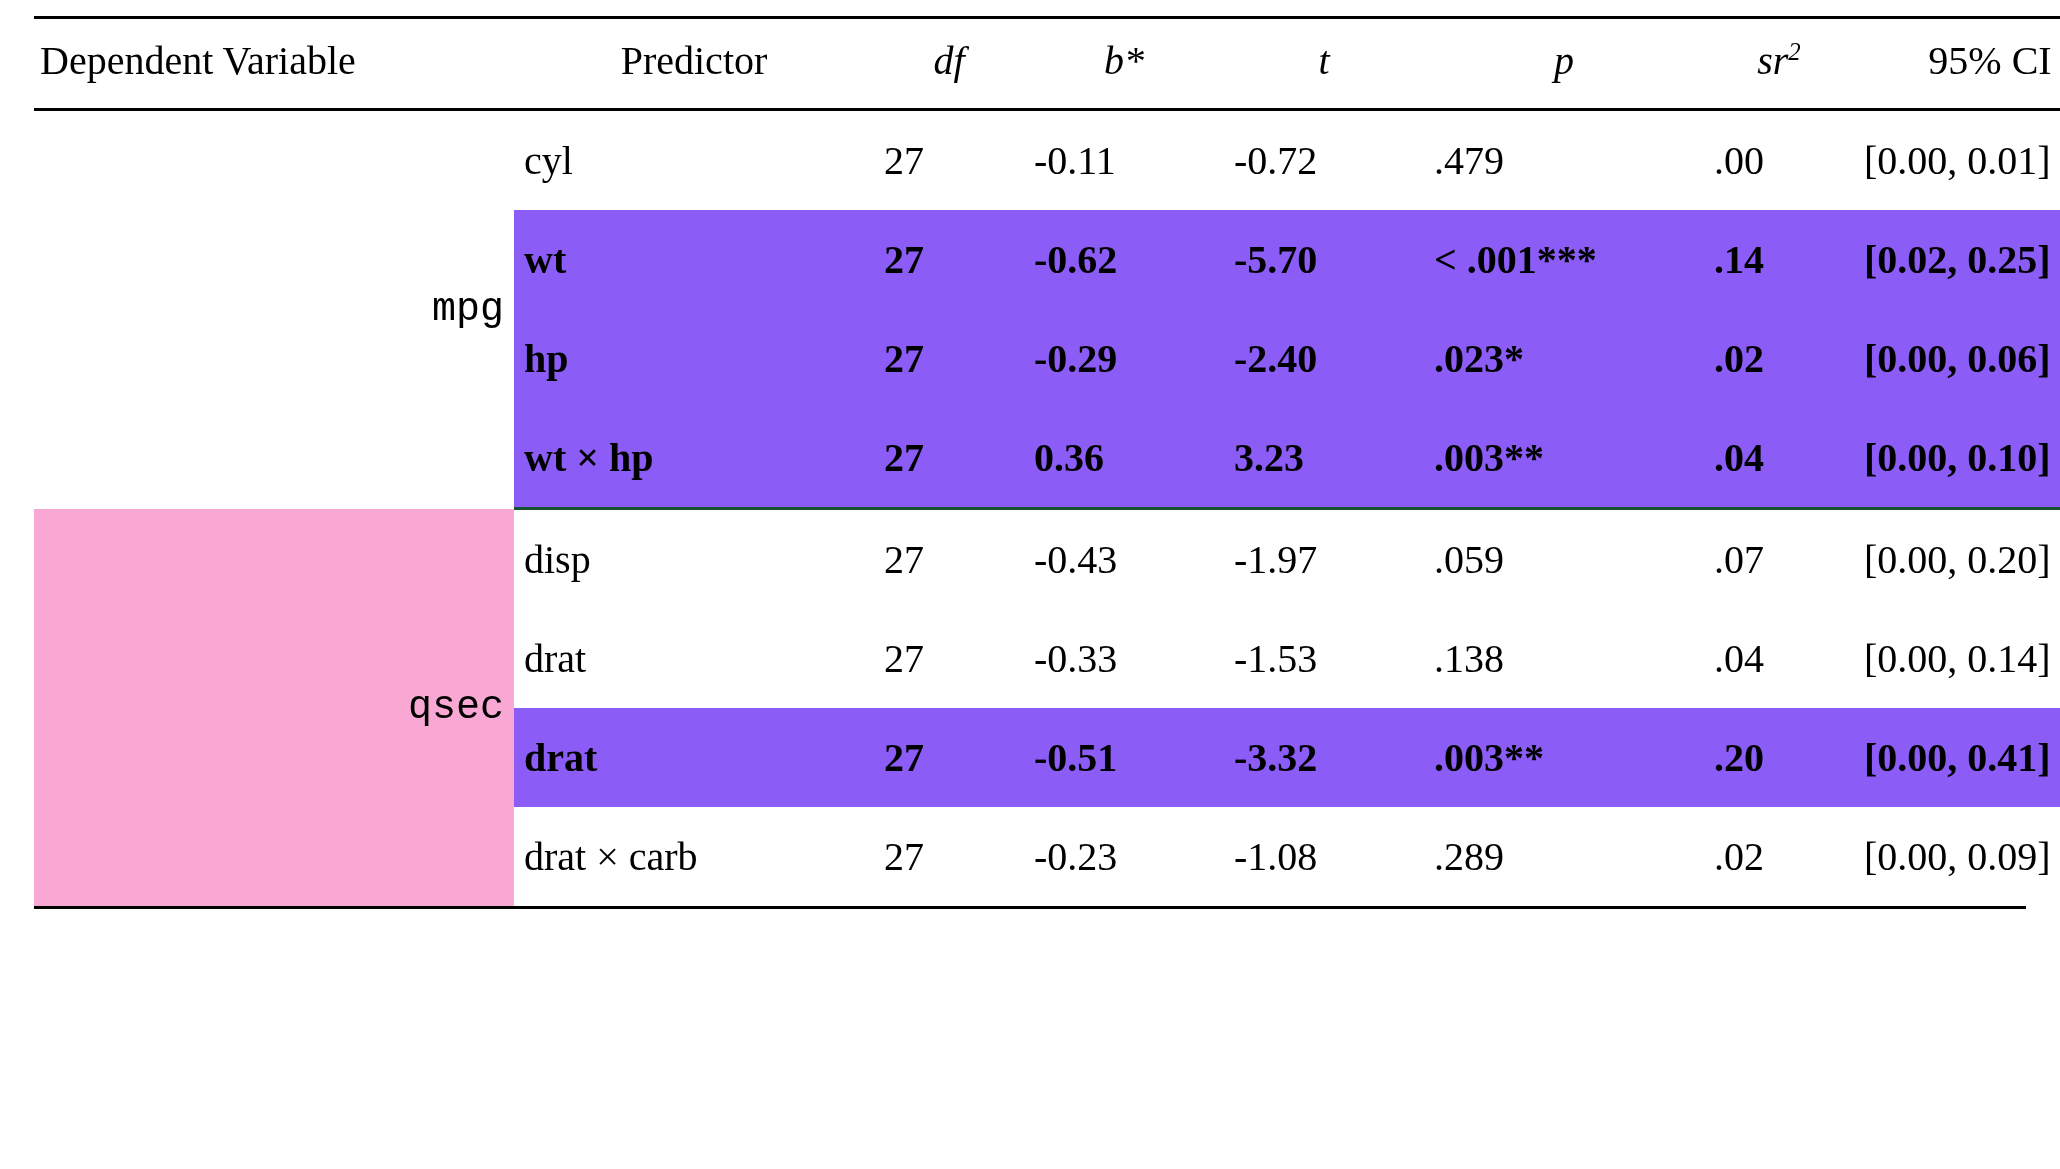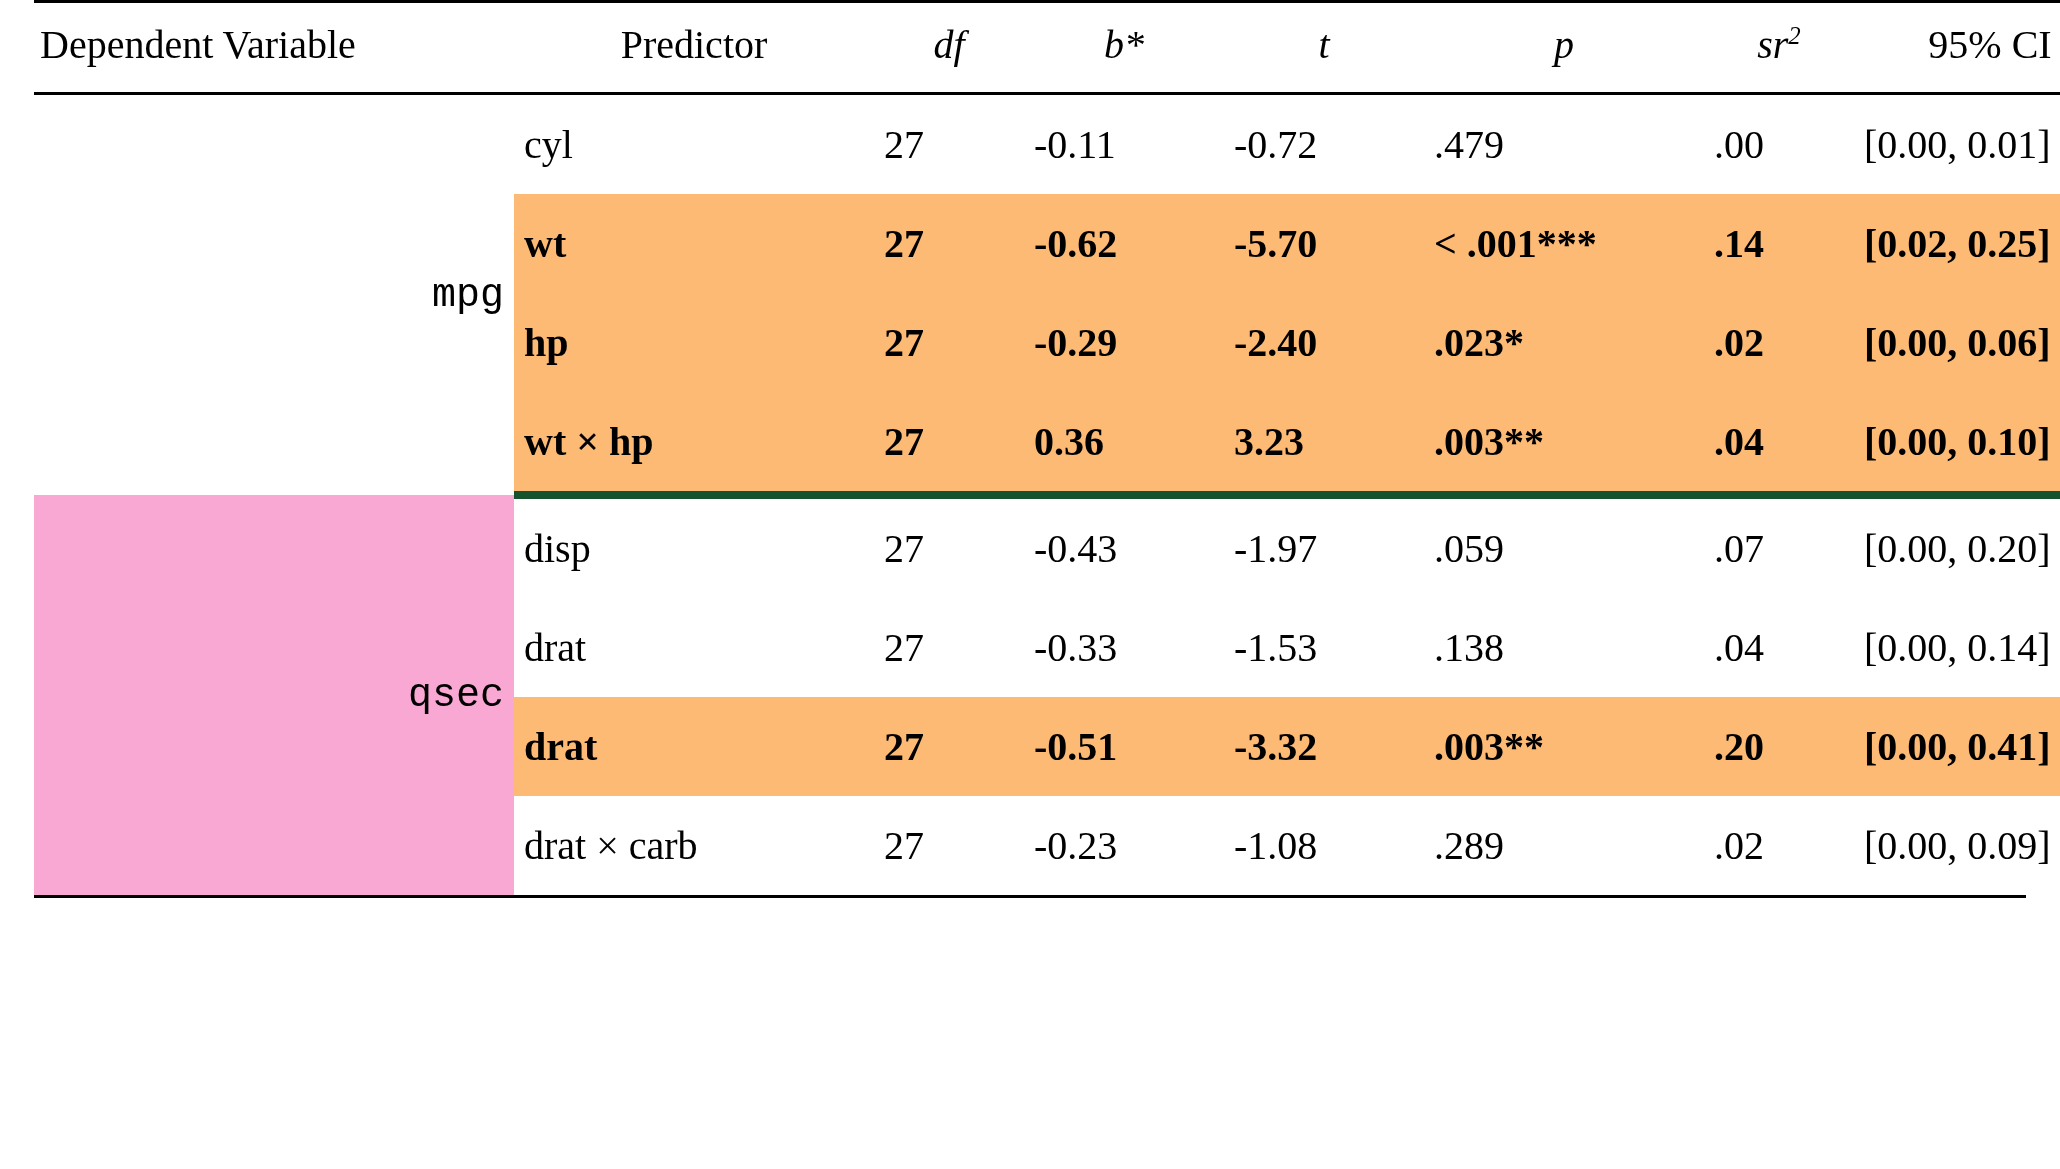--- a/index.html
+++ b/index.html
@@ -11,21 +11,21 @@
     width: 2060px;
     height: 1169px;
     font-family: "Liberation Serif", "DejaVu Serif", serif;
     color: #000000;
     overflow: hidden;
   }
   .table-wrap {
     box-sizing: border-box;
     width: 1660px;
     height: 1169px;
-    padding: 0 34px;
+    padding: 16px 34px;
   }
   table.apa {
     border-collapse: collapse;
     width: 1992px;
     table-layout: fixed;
     font-size: 40px;
   }
   table.apa col.c-dv    { width: 480px; }
   table.apa col.c-pred  { width: 360px; }
   table.apa col.c-df    { width: 150px; }
@@ -56,28 +56,28 @@
     vertical-align: middle;
     white-space: nowrap;
   }
   table.apa tbody td.dv {
     text-align: right;
     padding-left: 6px;
     vertical-align: middle;
     font-family: Liberation Mono, monospace;
   }
   tr.shaded td {
-    background: #fdba74;
+    background: #8b5cf6;
     margin-left: 14px;
   }
   tr.bold td {
     font-weight: bold;
   }
   .grp-end td {
-    border-bottom: 8px solid #14532d;
+    border-bottom: 3px solid #14532d;
   }
   .bottom-rule {
     border-top: 3px solid #000;
     width: 1992px;
     height: 0;
   }
   .ital { font-style: italic; }
   .sup { font-size: 0.62em; vertical-align: super; font-style: italic; }
   .hdr-sr { font-style: italic; }
 </style>

